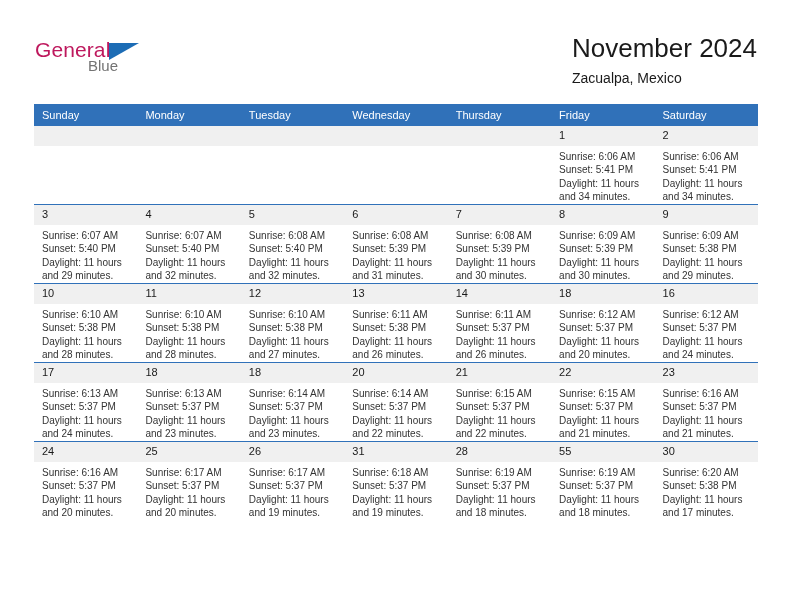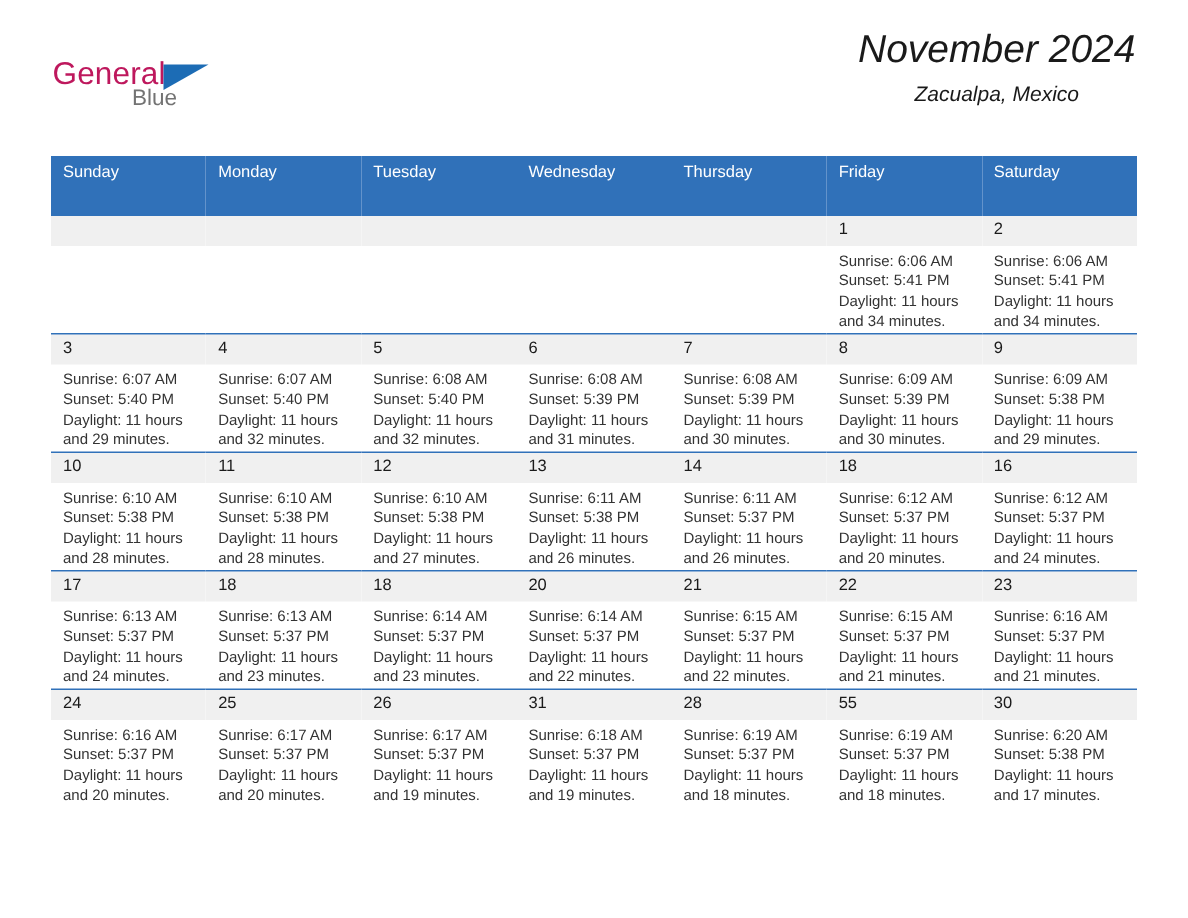--- a/index.html
+++ b/index.html
@@ -61,23 +61,22 @@
     left: 53px;
     top: 19px;
     font-size: 15px;
     color: #737373;
     font-family: "Liberation Sans", sans-serif;
   }
 
   .title-block {
     position: absolute;
     right: 35px;
-    top: 16px;
-    text-align: center;
-    font-style: italic;
+    top: 32px;
+    text-align: left;
   }
   .month-title {
     font-size: 26px;
     font-weight: normal;
     color: #1a1a1a;
     line-height: 32px;
     white-space: nowrap;
   }
   .location {
     font-size: 14px;
@@ -95,21 +94,21 @@
     width: 724px;
     border-collapse: collapse;
     table-layout: fixed;
   }
   .calendar th {
     background: #3071b9;
     color: #ffffff;
     font-size: 11px;
     font-weight: normal;
     text-align: left;
-    padding: 5px 0 23px 8px;
+    padding: 5px 0 5px 8px;
     height: 11px;
     border: none;
   }
   .calendar td {
     vertical-align: top;
     padding: 0;
     border-top: 1px solid #3071b9;
     height: 78px;
     width: 103.4px;
     background: #ffffff;

